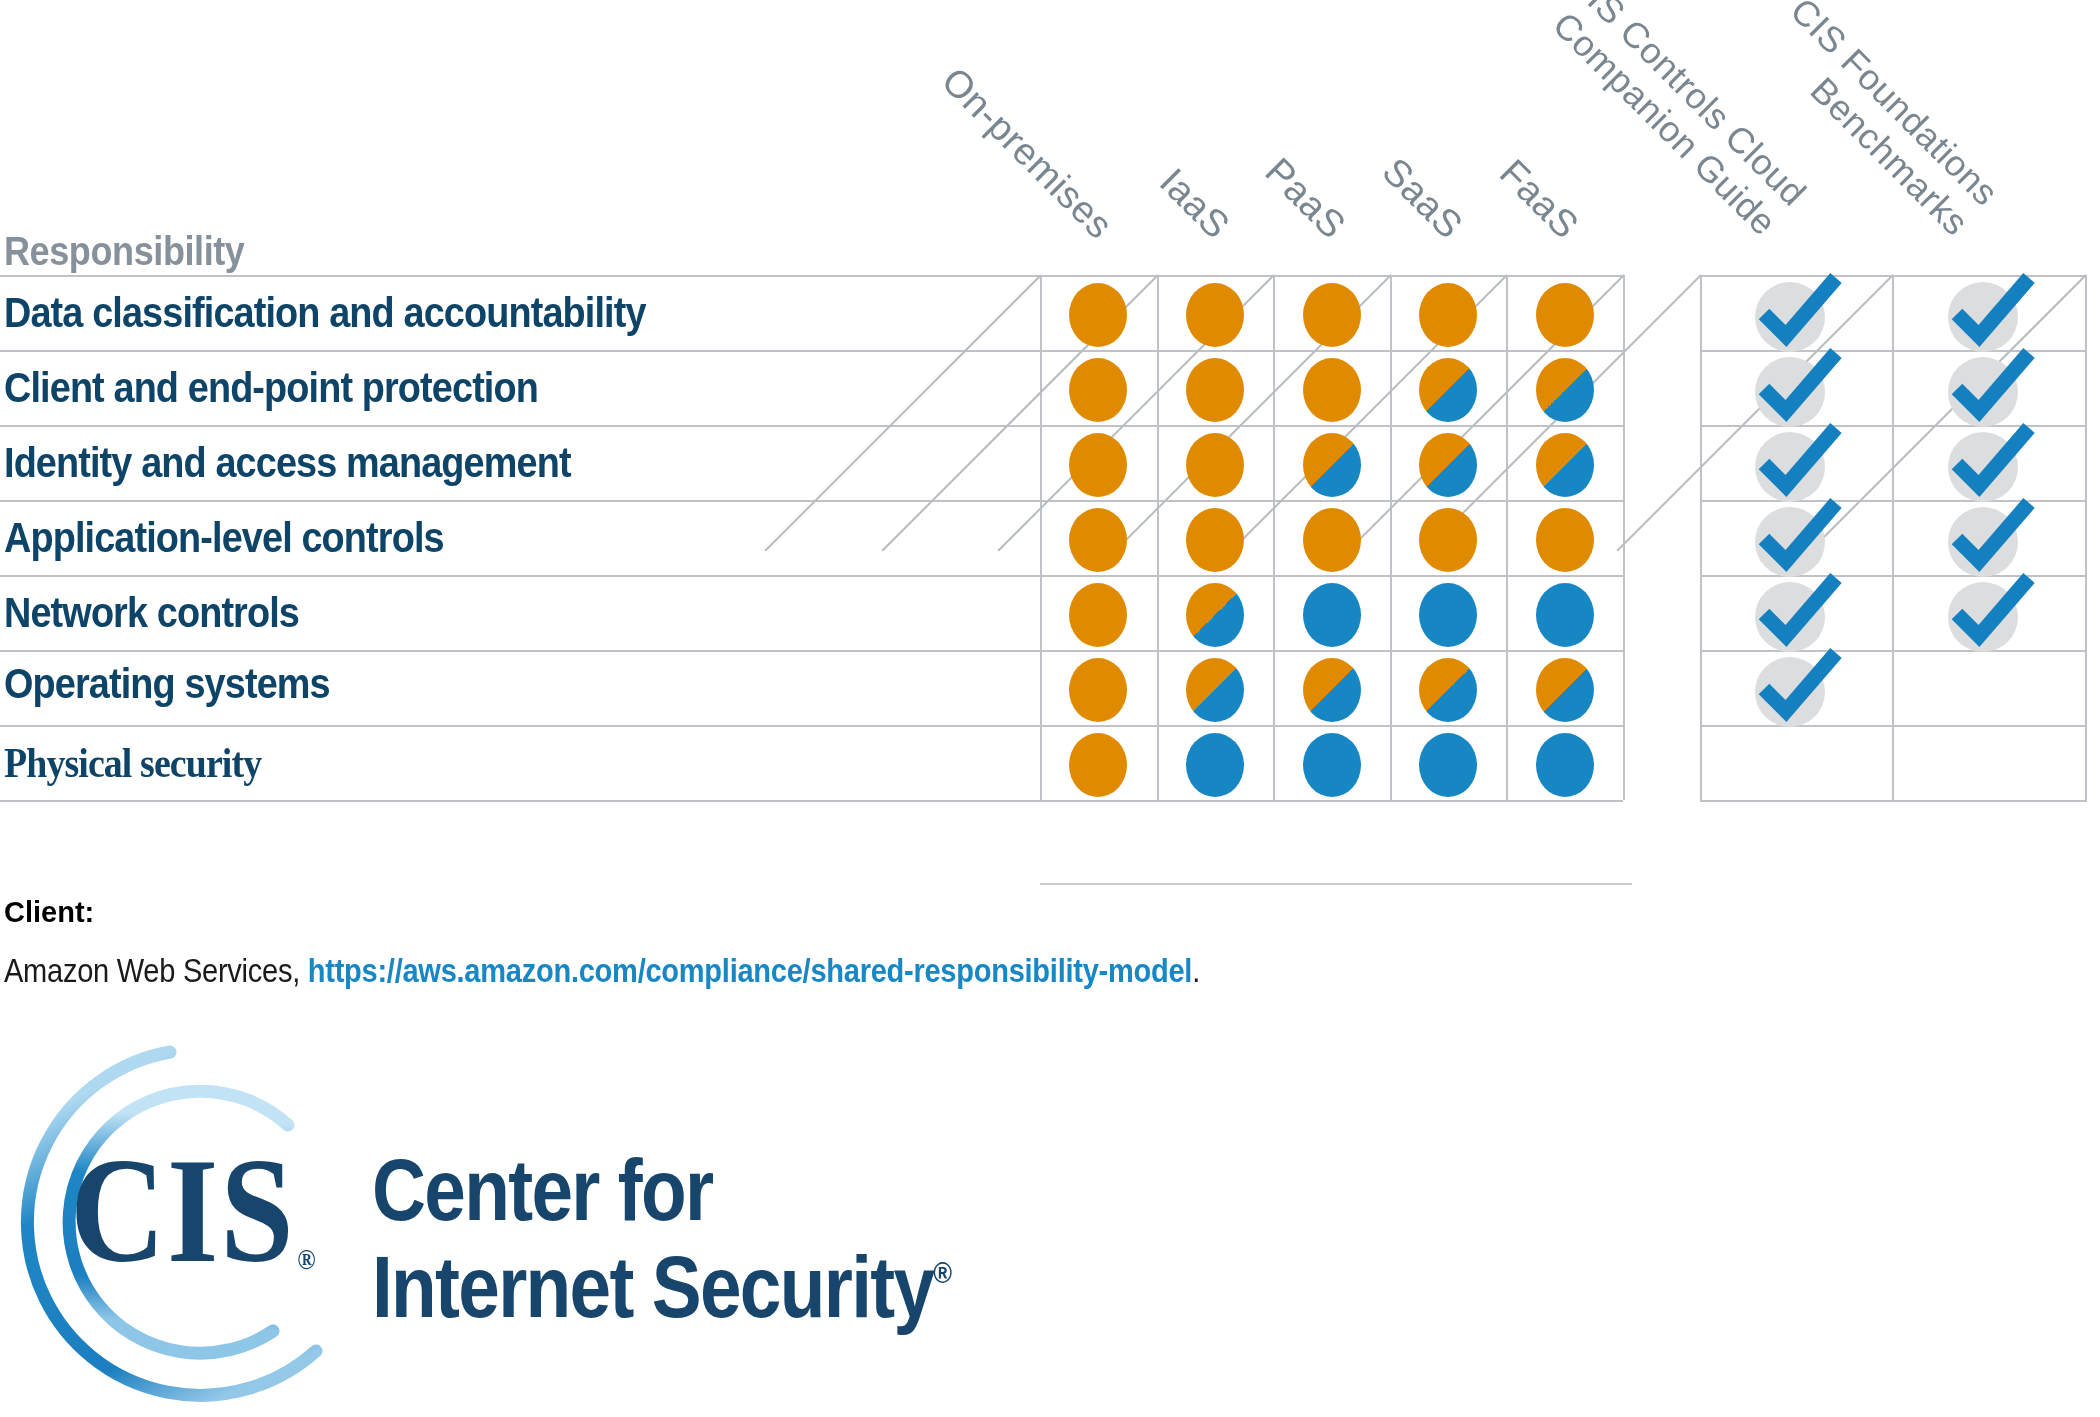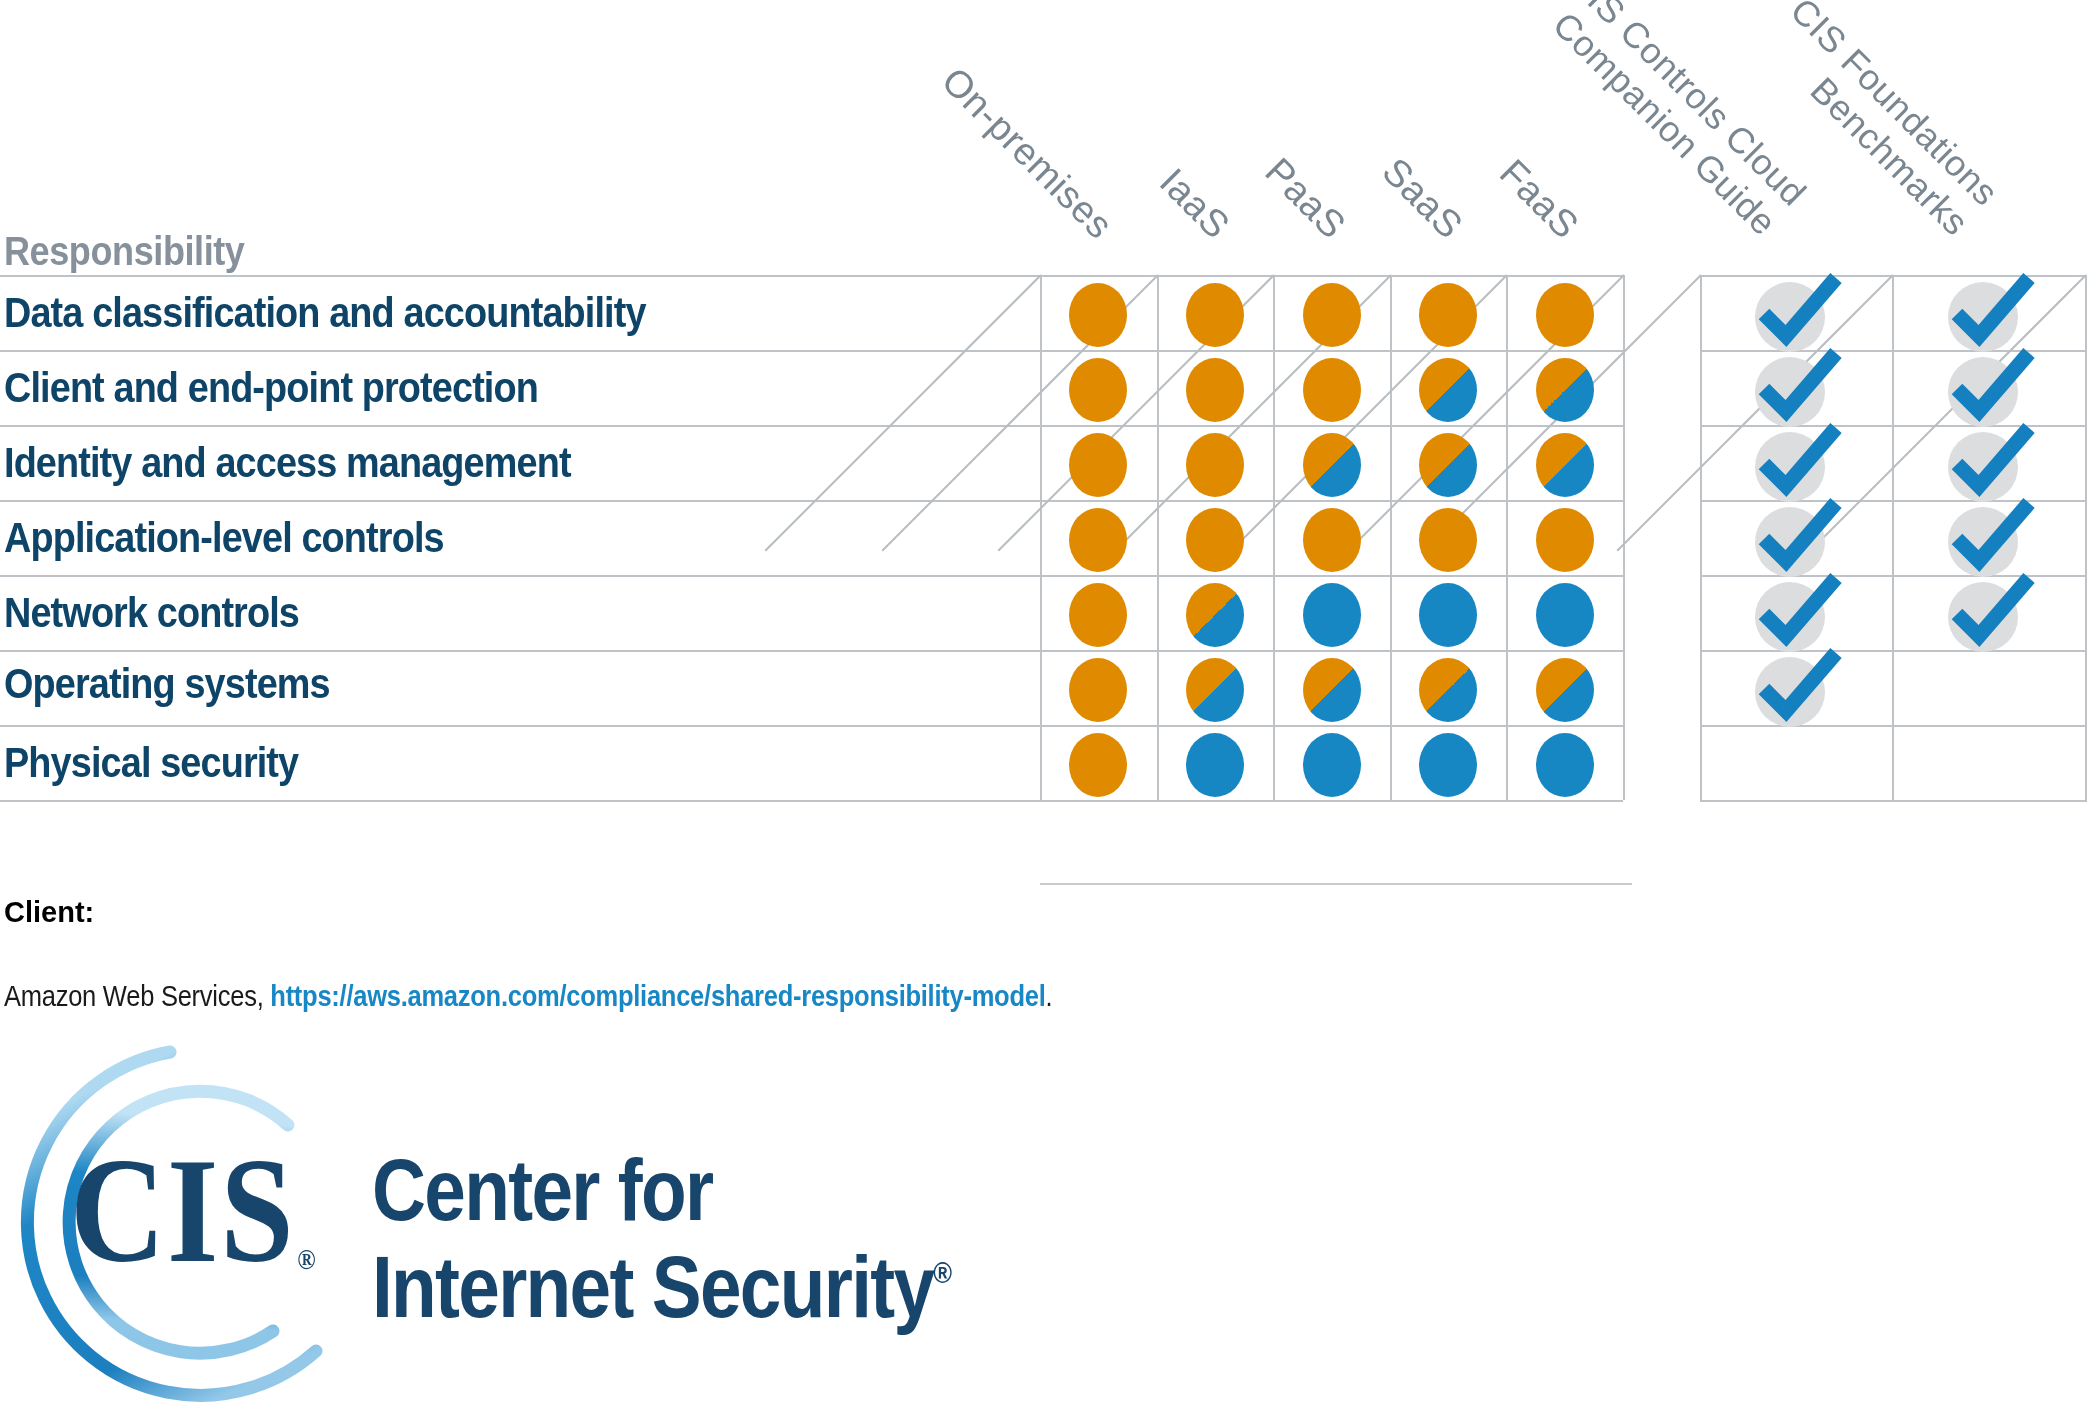--- a/index.html
+++ b/index.html
@@ -49,21 +49,21 @@
 
   
   .legend{position:absolute;left:1042px;top:826px;display:flex;gap:40px;align-items:center;}
   .legend-item{display:flex;align-items:center;gap:11px;}
   .legend-dot{width:36px;height:34px;border-radius:50%;}
   .legend-text{font-size:33px;color:#1a1a1a;letter-spacing:-.5px;font-weight:500;}
   .legend-rule{position:absolute;left:1040px;top:883px;width:592px;height:2px;background:#c9cccf;}
 
   
   .source-head{position:absolute;left:4px;top:896px;font-size:29px;font-weight:bold;color:#000;}
-  .source-line{position:absolute;left:4px;top:980px;font-size:29px;color:#1a1a1a;letter-spacing:-.3px;}
+  .source-line{position:absolute;left:4px;top:952px;font-size:33px;color:#1a1a1a;letter-spacing:-.3px;}
   .source-line a{color:#1787c5;text-decoration:none;font-weight:600;}
 
   
   .logo-arcs{position:absolute;left:5px;top:1030px;}
   .logo-cis{
     position:absolute;left:70px;top:1128px;font-family:"Liberation Serif",serif;
     font-size:150px;font-weight:600;color:#17456b;letter-spacing:2px;line-height:1.1;
     transform:scaleX(.88);transform-origin:0 0;white-space:nowrap;
   }
   .logo-cis sub{font-size:28px;vertical-align:baseline;position:relative;top:8px;left:2px;}
@@ -217,21 +217,21 @@
       </div>
       <div class="dot dot-customer" style="left: 1069.3px; top: 657.5px;"></div>
       <div class="dot dot-shared" style="left: 1185.9px; top: 657.5px;"></div>
       <div class="dot dot-shared" style="left: 1302.5px; top: 657.5px;"></div>
       <div class="dot dot-shared" style="left: 1419.1px; top: 657.5px;"></div>
       <div class="dot dot-shared" style="left: 1535.7px; top: 657.5px;"></div>
       <div class="check-cell" style="left: 1750.25px; top: 644.5px;"><svg width="100" height="86" viewBox="0 0 100 86">
           <circle cx="40" cy="47" r="35" fill="#dbddde"></circle>
           <path d="M14 44 L36 66 L86 8" stroke="#1580c0" stroke-width="15" fill="none"></path>
         </svg></div>
-      <div class="row-label" style="top: 725px;">
+      <div class="row-label" style="top: 725px; font-family: Liberation Serif, serif;">
         <span><span class="cond">Physical security</span></span>
       </div>
       <div class="dot dot-customer" style="left: 1069.3px; top: 732.5px;"></div>
       <div class="dot dot-provider" style="left: 1185.9px; top: 732.5px;"></div>
       <div class="dot dot-provider" style="left: 1302.5px; top: 732.5px;"></div>
       <div class="dot dot-provider" style="left: 1419.1px; top: 732.5px;"></div>
       <div class="dot dot-provider" style="left: 1535.7px; top: 732.5px;"></div>
     </div>
 
   <div class="legend-rule"></div>

